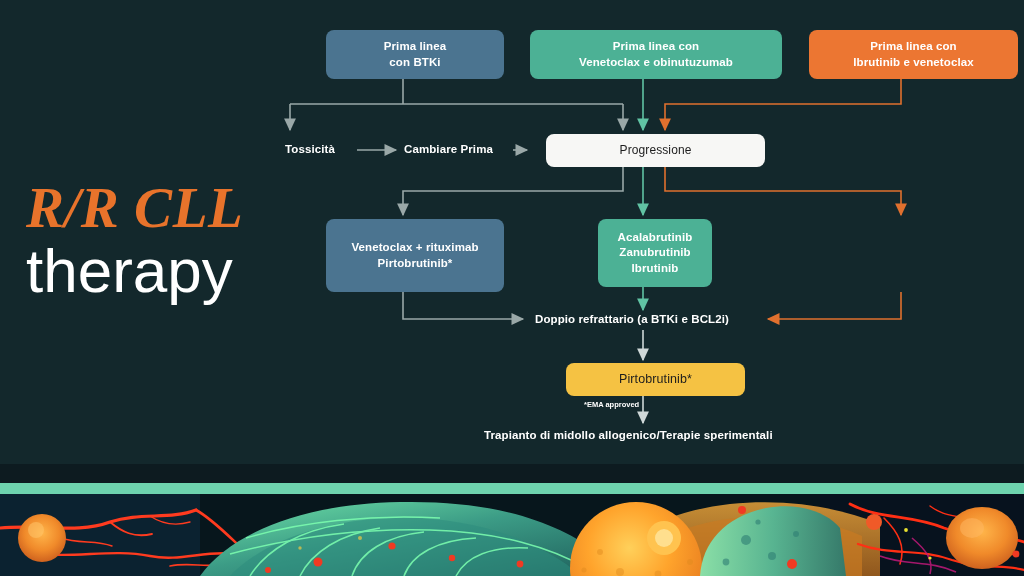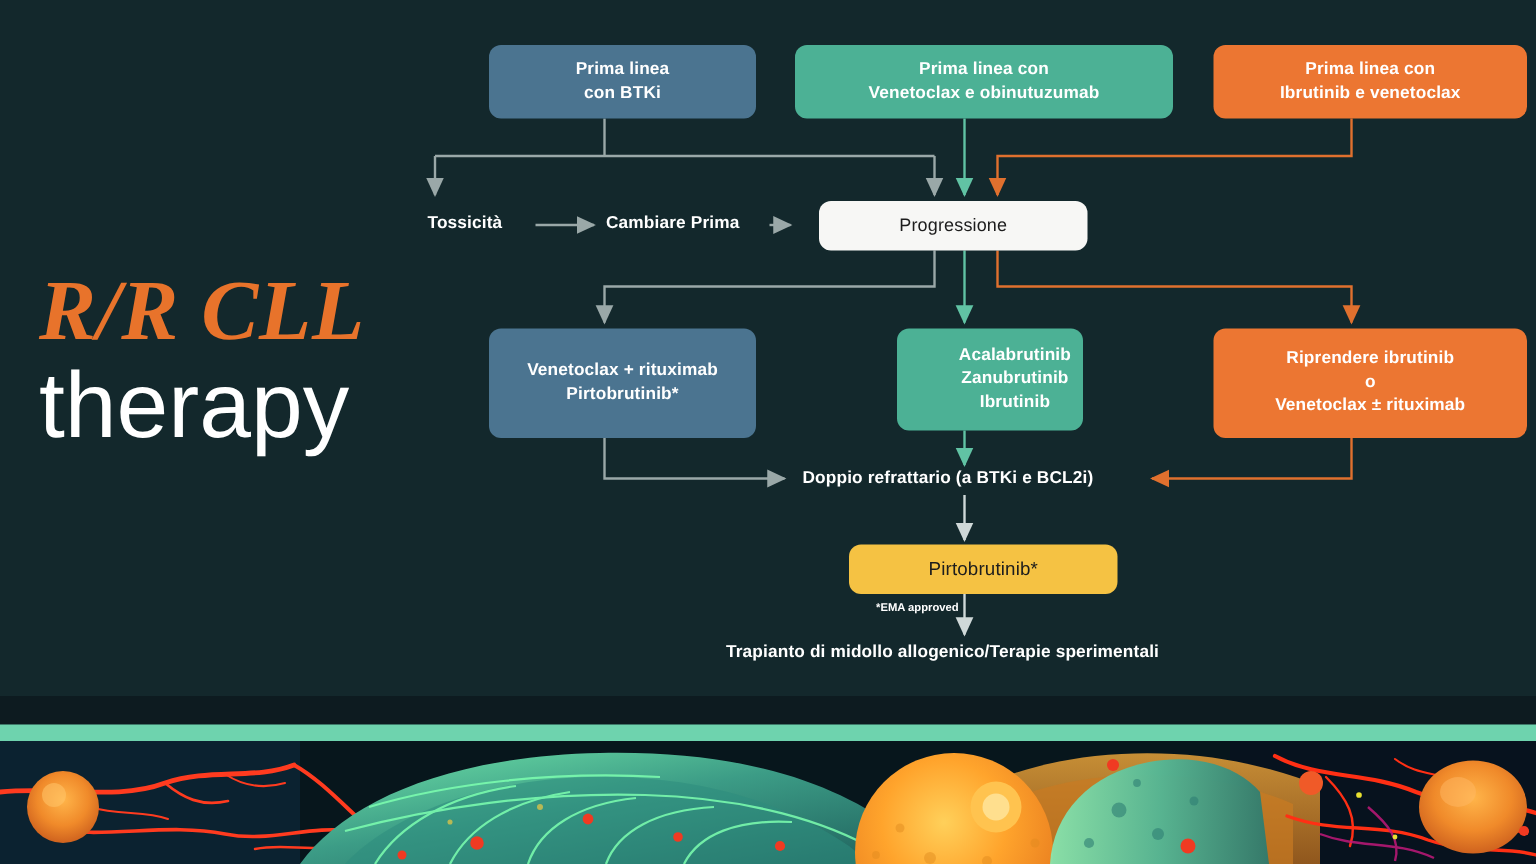--- a/index.html
+++ b/index.html
@@ -196,40 +196,35 @@
 
   <div class="node orange" style="left:797px; top:30px; width:209px; height:49px;">
     <span style="white-space:pre-line;">Prima linea con
 Ibrutinib e venetoclax</span>
   </div>
 
   <div class="plain" style="left:285px; top:143px;">Tossicità</div>
 
   <div class="plain" style="left:404px; top:143px;">Cambiare Prima</div>
 
-  <div class="node white" style="left:534px; top:134px; width:179px; height:33px;">
+  <div class="node white" style="left:534px; top:134px; width:219px; height:33px;">
     <span>Progressione</span>
   </div>
 
   <div class="node blue" style="left:314px; top:219px; width:178px; height:73px;">
     <span style="white-space:pre-line;">Venetoclax + rituximab
 Pirtobrutinib*</span>
   </div>
 
-  <div class="node teal" style="left:586px; top:219px; width:124px; height:68px;justify-content:flex-end;">
+  <div class="node teal" style="left:586px; top:219px; width:114px; height:68px;">
     <span style="white-space:pre-line;">Acalabrutinib
 Zanubrutinib
 Ibrutinib</span>
   </div>
 
-  <div class="node orange" style="left:797px; top:219px; width:209px; height:73px;">
-    <span style="white-space:pre-line;">Riprendere ibrutinib
-o
-Venetoclax ± rituximab</span>
-  </div>
 
   <div class="plain" style="left:535px; top:313px;text-align:center;">Doppio refrattario (a BTKi e BCL2i)</div>
 
   <div class="node yellow" style="left:554px; top:363px; width:179px; height:33px;">
     <span>Pirtobrutinib*</span>
   </div>
 
   <div class="footnote" style="left:560px; top:400px;">*EMA approved</div>
 
   <div class="plain" style="left:484px; top:429px;">Trapianto di midollo allogenico/Terapie sperimentali</div>

